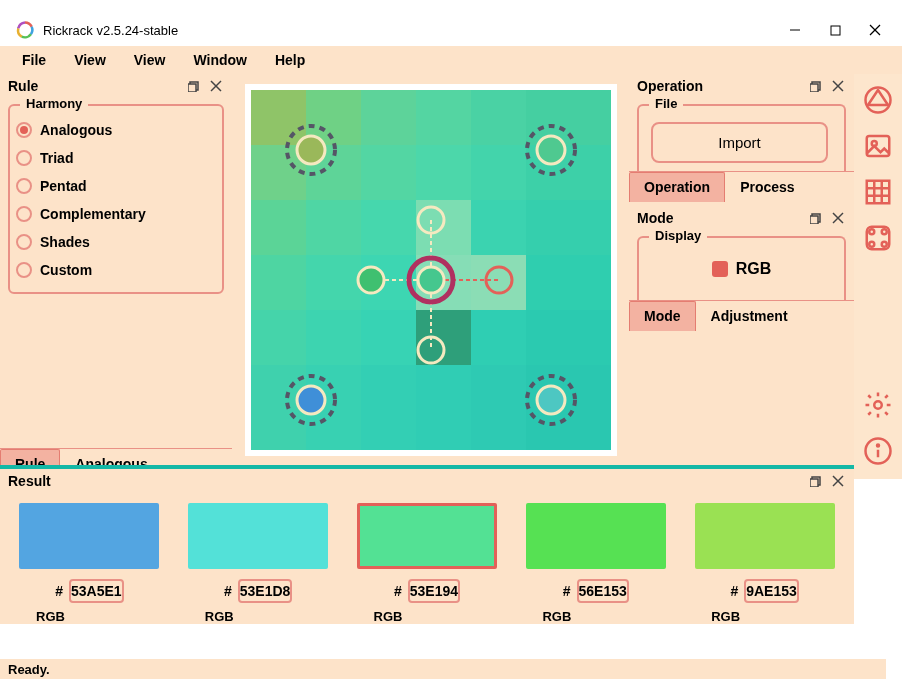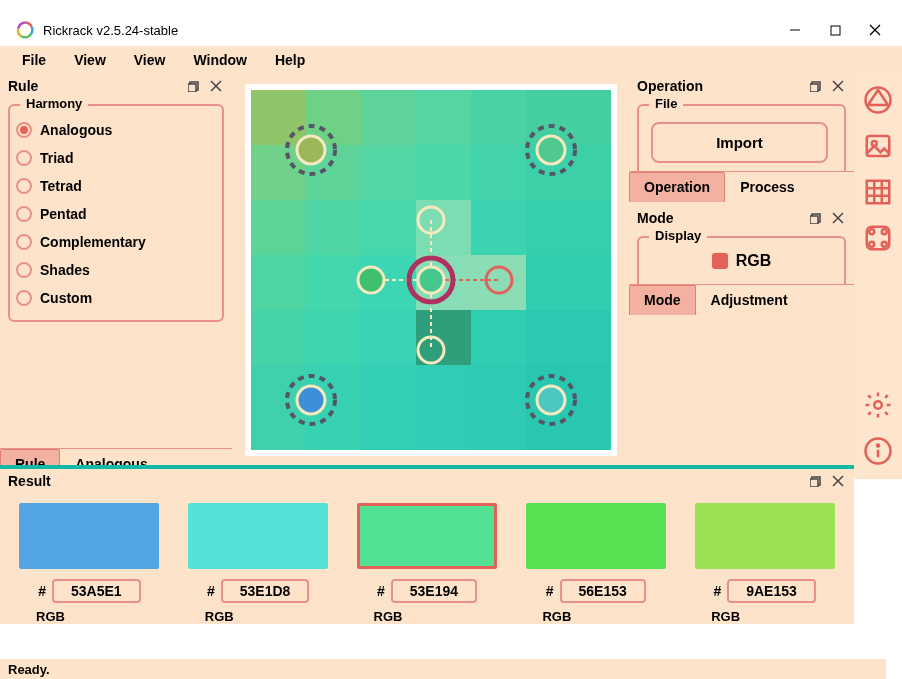--- a/index.html
+++ b/index.html
@@ -32,32 +32,32 @@
 .radio-row .radio.checked::after { content: ""; width: 8px; height: 8px; background: #e36158; border-radius: 50%; }
 .radio-row .lbl { font-size: 14px; font-weight: 600; }
 
 .tab-row { display: flex; border-top: 1px solid #e99186; }
 .tab { padding: 6px 14px; font-size: 14px; font-weight: 600; border: 1px solid transparent; cursor: pointer; }
 .tab.active { background: #f3b2a1; border: 1px solid #e47d71; border-bottom: none; border-radius: 2px 2px 0 0; }
 
 .canvas-wrap { flex: 1; display: flex; align-items: flex-start; justify-content: center; padding: 10px 6px; }
 .canvas { width: 372px; height: 372px; background: linear-gradient(135deg, #5fd59a, #4ccd9f, #56d7a8); border: 6px solid #fff; position: relative; }
 
-.op-btn { display: block; width: calc(100% - 16px); margin: 6px 8px; padding: 10px; text-align: center; font-size: 15px; font-weight: 700; border: 2px solid #e99186; border-radius: 8px; background: #fde3c9; cursor: pointer; }
+.op-btn { display: block; width: calc(100% - 16px); margin: 6px 8px; padding: 10px; text-align: center; font-size: 15px; font-weight: 400; border: 2px solid #e99186; border-radius: 8px; background: #fde3c9; cursor: pointer; }
 
 .check-row { display: flex; align-items: center; justify-content: center; gap: 8px; padding: 8px; }
 .checkbox { width: 16px; height: 16px; background: #e36158; border-radius: 3px; }
 
 .result-dock { border-top: 4px solid #14b8a6; }
 .swatches { display: flex; gap: 22px; padding: 10px 16px 0 16px; overflow: hidden; }
 .swatch-col { display: flex; flex-direction: column; align-items: center; width: 150px; }
 .swatch { width: 140px; height: 66px; border: 2px solid transparent; border-radius: 2px; }
 .swatch.sel { border: 3px solid #e36158; }
 .hex-row { display: flex; align-items: center; gap: 6px; margin-top: 10px; font-size: 14px; font-weight: 600; }
-.hex-row .hexval { border: 2px solid #e99186; border-radius: 4px; padding: 2px 17px; }
+.hex-row .hexval { border: 2px solid #e99186; border-radius: 4px; padding: 2px 0; }
 .rgb-lbl { font-size: 13px; font-weight: 600; margin-top: 6px; align-self: flex-start; margin-left: 20px; }
 
 .statusbar { height: 20px; padding: 0 8px; font-size: 13px; font-weight: 600; display: flex; align-items: center; background: #fde3c9; }
 
 .rail-btn { width: 36px; height: 36px; display: flex; align-items: center; justify-content: center; cursor: pointer; }
 .rail-btn svg { stroke: #e36158; fill: none; stroke-width: 2; }
 
 .rule-scroll { flex: 1; overflow: hidden; }
 
 .float-icn svg { stroke: #444; fill: none; stroke-width: 1.5; }
@@ -125,24 +125,20 @@
       <div class="group-box">
         <span class="legend">Harmony</span>
         <div id="harmony-opts">
             <div class="radio-row">
               <span class="radio checked"></span>
               <span class="lbl">Analogous</span>
             </div>
             <div class="radio-row">
               <span class="radio"></span>
               <span class="lbl">Triad</span>
-            </div>
-            <div class="radio-row">
-              <span class="radio"></span>
-              <span class="lbl">Tetrad</span>
             </div>
             <div class="radio-row">
               <span class="radio"></span>
               <span class="lbl">Pentad</span>
             </div>
             <div class="radio-row">
               <span class="radio"></span>
               <span class="lbl">Complementary</span>
             </div>
             <div class="radio-row">
@@ -263,21 +259,21 @@
             <rect x="0" y="4" width="8" height="8" fill="#fde3c9"></rect>
           </svg>
         </span>
       <span class="icn float-icn">
           <svg width="12" height="12">
             <line x1="1" y1="1" x2="11" y2="11"></line>
             <line x1="11" y1="1" x2="1" y2="11"></line>
           </svg>
         </span>
     </div>
-    <div class="group-box" style="padding:6px; border-bottom:none; border-bottom-left-radius:0; border-bottom-right-radius:0; margin-bottom:0;text-align:center;">
+    <div class="group-box" style="padding:14px; border-bottom:none; border-bottom-left-radius:0; border-bottom-right-radius:0; margin-bottom:0;text-align:center;">
       <span class="legend">Display</span>
       <div class="check-row">
         <span class="checkbox"></span>
         <span style="font-weight:600;">RGB</span>
       </div>
     </div>
     <div class="tab-row">
       <div class="tab active">Mode</div>
       <div class="tab">Adjustment</div>
     </div>

